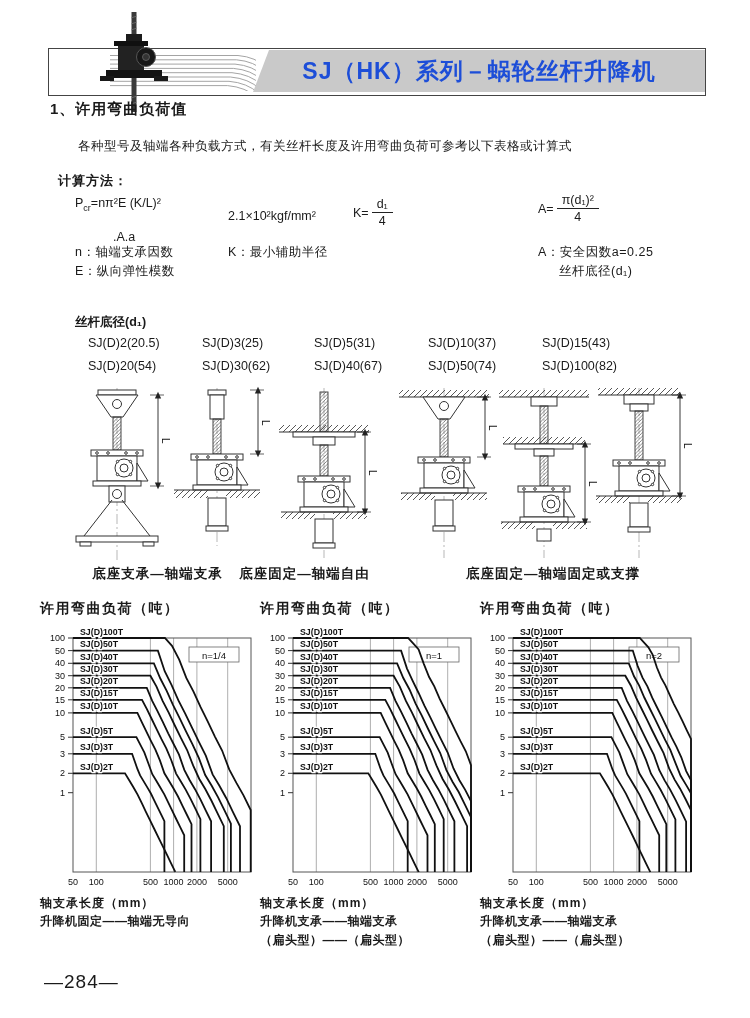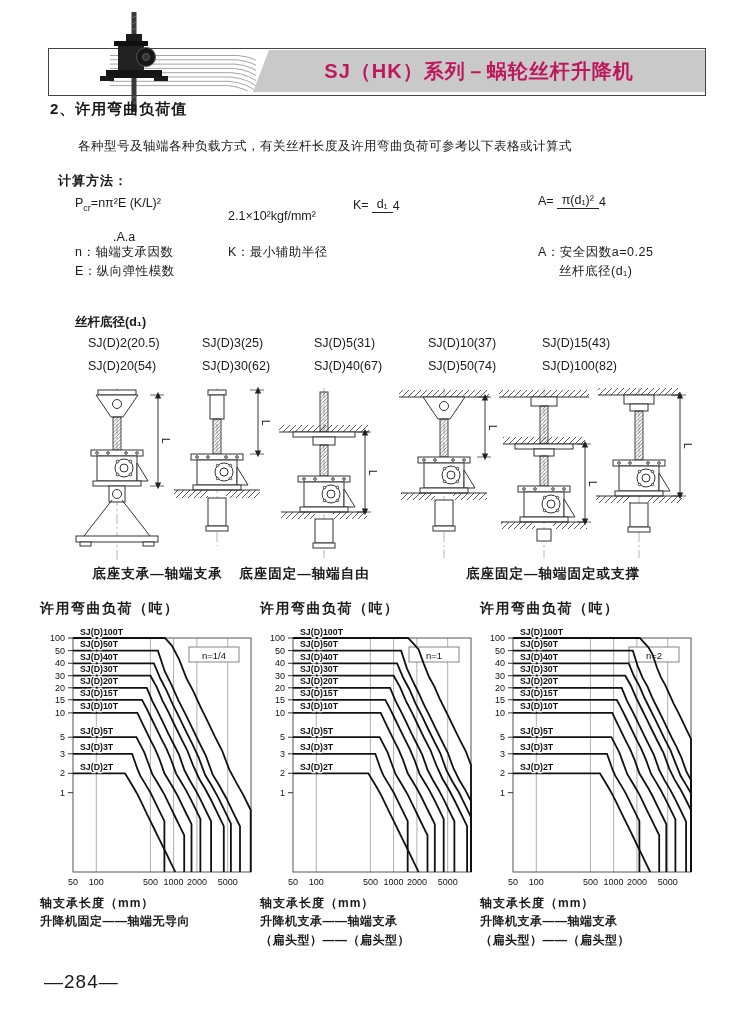--- a/index.html
+++ b/index.html
@@ -5,33 +5,33 @@
   html,body{margin:0;padding:0;background:#e8e8e8;}
   .page{position:relative;width:750px;height:1018px;background:#ffffff;margin:0 auto;
         font-family:"Liberation Sans","DejaVu Sans",sans-serif;color:#1a1a1a;overflow:hidden;}
   .abs{position:absolute;}
 
   
   .banner-box{left:48px;top:48px;width:656px;height:46px;border:1px solid #444;background:#fff;}
   .banner-gray{left:253px;top:50px;width:452px;height:42px;background:#c9c9c9;
                clip-path:polygon(16px 0,100% 0,100% 100%,0 100%);
                display:flex;align-items:center;justify-content:center;}
-  .banner-title{font-size:20px;font-weight:bold;letter-spacing:1px;color:#be185d;}
+  .banner-title{font-size:23px;font-weight:bold;letter-spacing:1px;color:#1d4ed8;}
 
   .section-title{left:50px;top:100px;font-size:15px;font-weight:bold;letter-spacing:1px;}
   .intro{left:78px;top:138px;font-size:12.5px;letter-spacing:0.5px;}
   .method-label{left:58px;top:172px;font-size:13px;font-weight:bold;letter-spacing:1px;}
 
   .formula{font-size:12.5px;}
   .f-pcr{left:75px;top:196px;}
   .f-pcr .l2{margin-left:38px;margin-top:17px;}
   .f-e{left:228px;top:209px;}
   .f-k{left:353px;top:197px;display:flex;align-items:center;}
   .f-a{left:538px;top:193px;display:flex;align-items:center;}
-  .frac{display:inline-flex;flex-direction:row;align-items:center;margin-left:3px;font-size:12.5px;}
+  .frac{display:inline-flex;flex-direction:column;align-items:center;margin-left:3px;font-size:12.5px;}
   .frac .fn{padding:0 5px 1px 5px;border-bottom:1.2px solid #222;}
   .frac .fd{padding-top:1px;}
   sub.sm{font-size:9px;}
 
   .defs-col{font-size:12.5px;line-height:19px;letter-spacing:0.5px;}
   .dc1{left:75px;top:243px;}
   .dc2{left:228px;top:243px;}
   .dc3{left:356px;top:243px;}
   .dc4{left:538px;top:243px;}
   .dc4 .indent{padding-left:21px;}
@@ -132,21 +132,21 @@
     <rect x="42" y="22" width="16" height="7" fill="#1c1c1c"></rect>
     <rect x="30" y="29" width="34" height="5" fill="#101010"></rect>
     <rect x="34" y="34" width="26" height="24" fill="#222222"></rect>
     <circle cx="62" cy="45" r="9.5" fill="#171717" stroke="#555" stroke-width="1"></circle>
     <circle cx="62" cy="45" r="3.5" fill="#333" stroke="#666" stroke-width="0.8"></circle>
     <rect x="22" y="58" width="56" height="8" fill="#141414"></rect>
     <rect x="16" y="64" width="14" height="5" fill="#1a1a1a"></rect>
     <rect x="70" y="64" width="14" height="5" fill="#1a1a1a"></rect>
   </svg>
 
-  <div class="abs section-title">2、许用弯曲负荷值</div>
+  <div class="abs section-title">1、许用弯曲负荷值</div>
   <div class="abs intro">各种型号及轴端各种负载方式，有关丝杆长度及许用弯曲负荷可参考以下表格或计算式</div>
   <div class="abs method-label">计算方法：</div>
 
   <div class="abs formula f-pcr">
     <div>
       <span>P</span><sub class="sm">cr</sub><span>=nπ²E (K/L)²</span>
     </div>
     <div class="l2">.A.a</div>
   </div>
   <div class="abs formula f-e">2.1×10²kgf/mm²</div>

